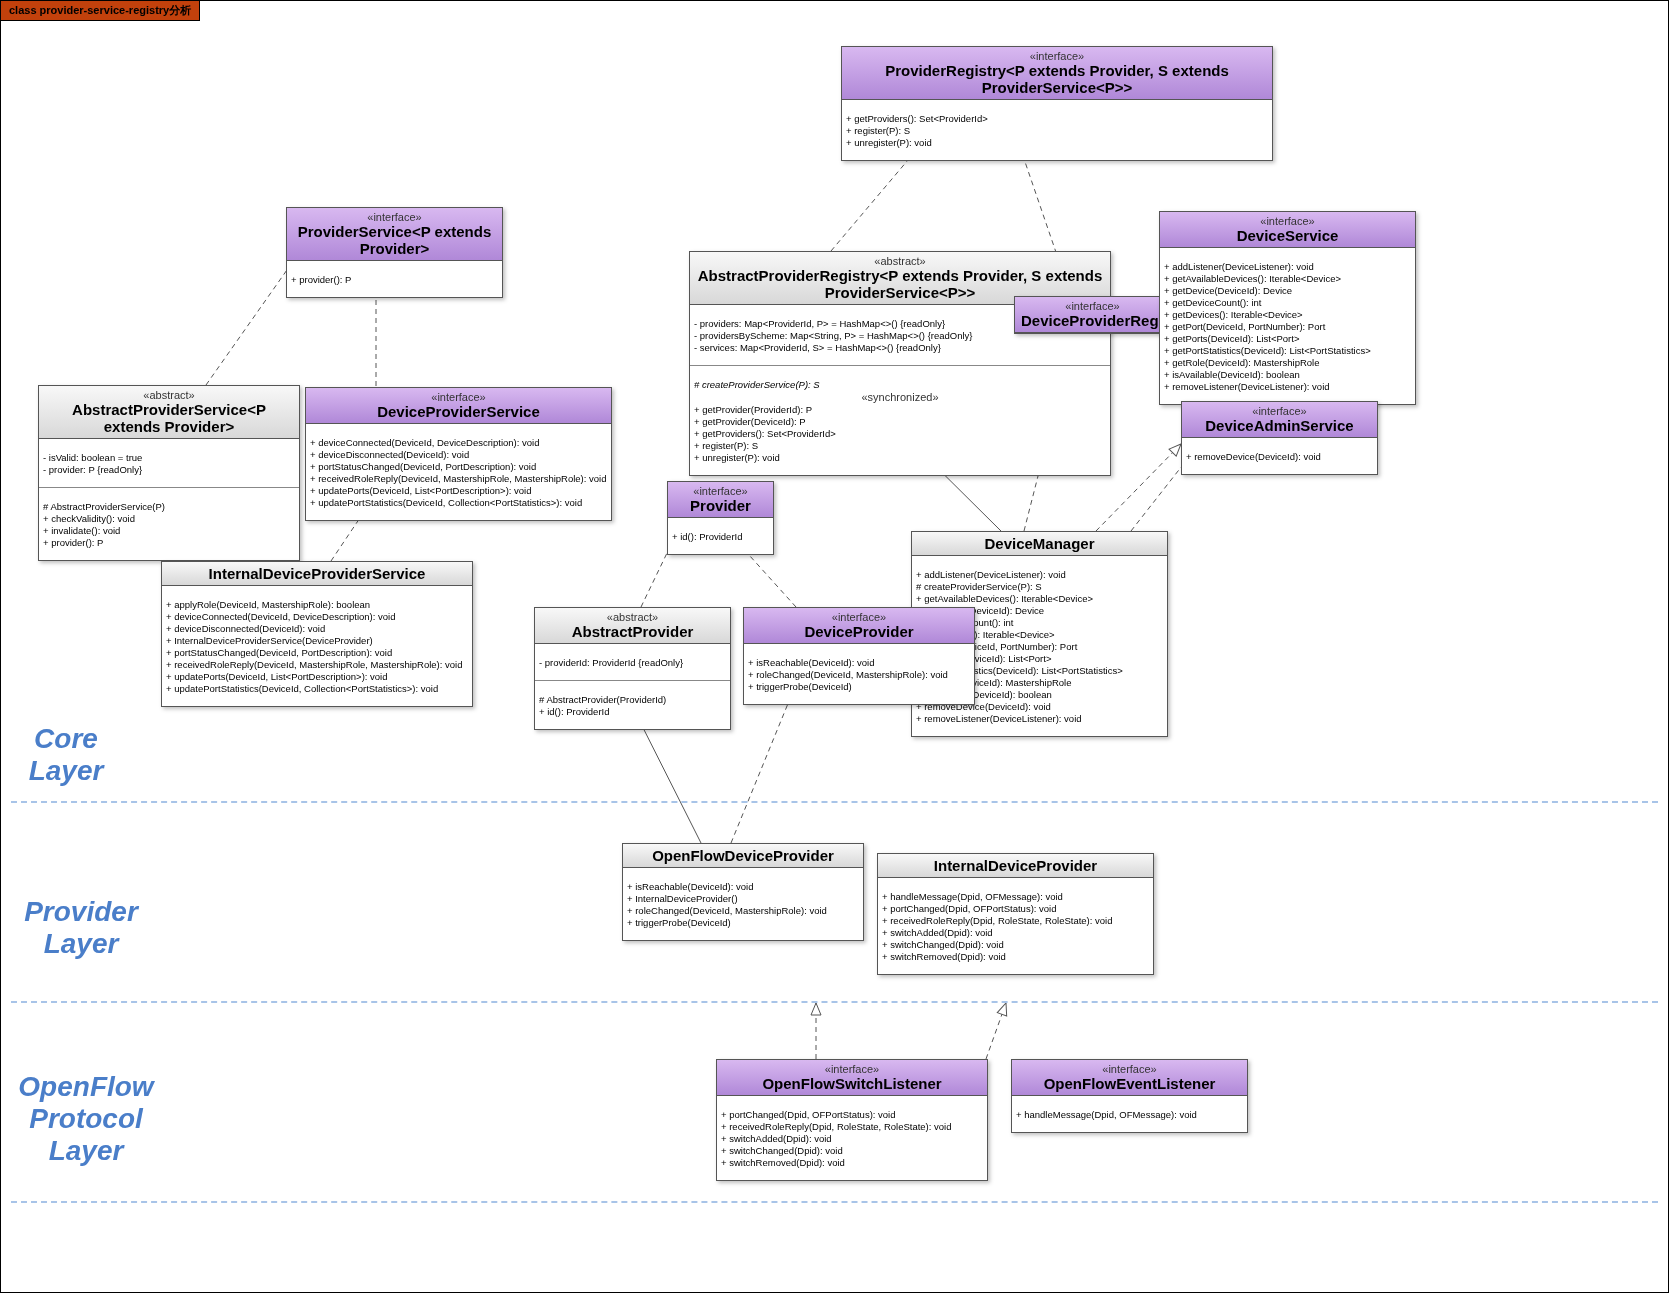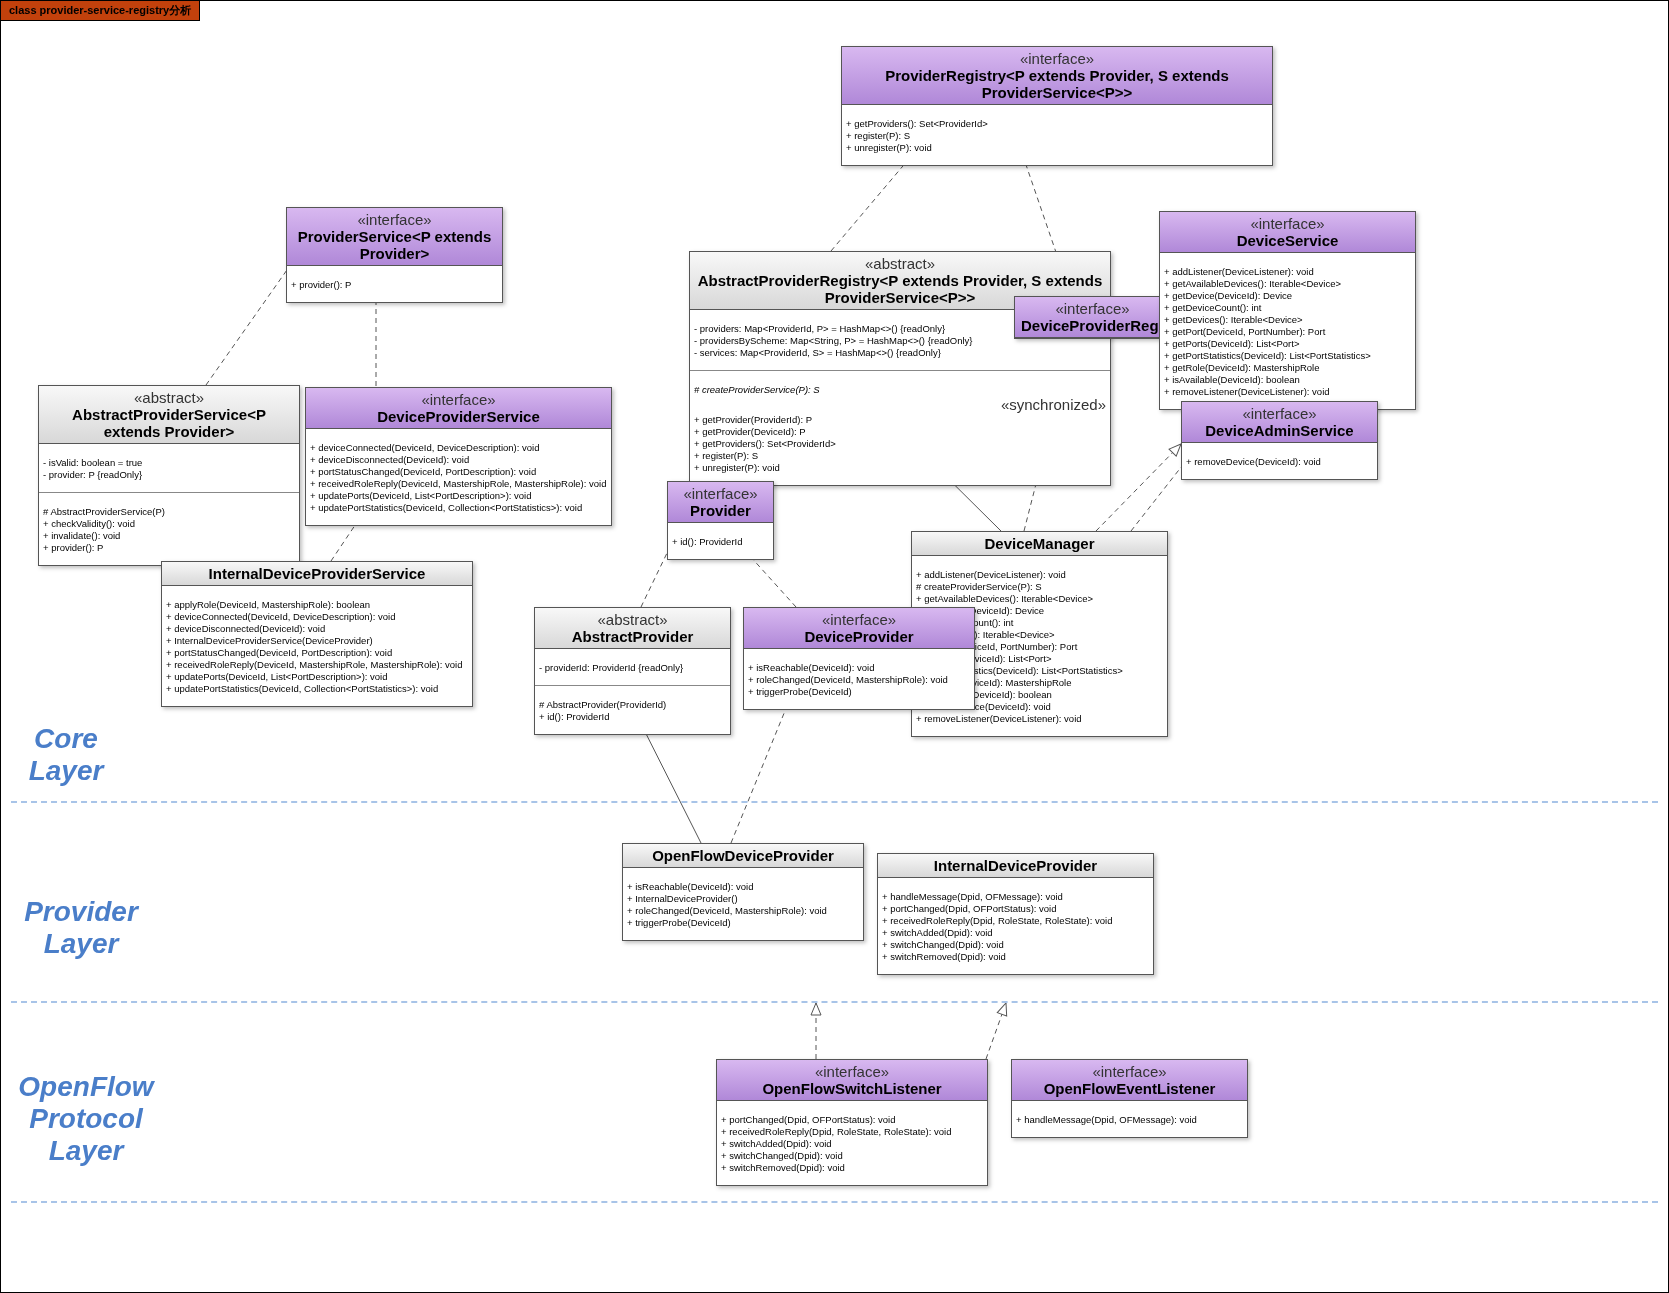--- a/index.html
+++ b/index.html
@@ -2,21 +2,21 @@
 <html><head>
 <meta charset="utf-8">
 <style>
 body{margin:0;font-family:Arial,sans-serif;font-size:10px;background:#fff}
 .canvas{position:relative;width:1669px;height:1293px;border:1px solid #000;box-sizing:border-box}
 .tab{position:absolute;top:-1px;left:-1px;border:1px solid #000;padding:2px 8px;font-size:11px;background:#c2410c;font-weight:bold}
 .box{position:absolute;border:1px solid #555;background:#fff;box-shadow:2px 2px 4px rgba(0,0,0,0.25)}
 .box.interface .header{background:linear-gradient(#d8b8f0,#b088d8)}
 .box.class .header{background:linear-gradient(#f8f8f8,#d8d8d8)}
 .header{border-bottom:1px solid #555;padding:3px 6px;text-align:center}
-.stereo{font-size:15px;color:#333}
+.stereo{font-size:11px;color:#333}
 .name{font-weight:bold;font-size:15px}
 .section{border-bottom:1px solid #888;padding:12px 4px;font-size:9.5px}
 .section:last-child{border-bottom:none}
 .section div{white-space:nowrap;padding:0.5px 0}
 .layer-label{position:absolute;color:#4a7ec9;font-weight:bold;font-size:28px;font-style:italic;text-align:center;line-height:1.15}
 .divider{position:absolute;left:10px;right:10px;border-top:2px dashed #a8c4e8;height:0}
 svg.connectors{position:absolute;top:0;left:0;width:1669px;height:1293px;pointer-events:none}
 </style>
 </head>
 <body>
@@ -76,21 +76,21 @@
         <div class="stereo">«abstract»</div>
         <div class="name">AbstractProviderRegistry&lt;P extends Provider, S extends ProviderService&lt;P&gt;&gt;</div>
       </div>
 <div class="section">
         <div>-   providers: Map&lt;ProviderId, P&gt; = HashMap&lt;&gt;() {readOnly}</div>
         <div>-   providersByScheme: Map&lt;String, P&gt; = HashMap&lt;&gt;() {readOnly}</div>
         <div>-   services: Map&lt;ProviderId, S&gt; = HashMap&lt;&gt;() {readOnly}</div>
       </div>
 <div class="section">
         <div style="font-style:italic">#  createProviderService(P): S</div>
-        <div class="stereo" style="text-align:right">«synchronized»</div>
+        <div class="stereo" style="text-align:center">«synchronized»</div>
         <div>+  getProvider(ProviderId): P</div>
         <div>+  getProvider(DeviceId): P</div>
         <div>+  getProviders(): Set&lt;ProviderId&gt;</div>
         <div>+  register(P): S</div>
         <div>+  unregister(P): void</div>
       </div>
 </div>
 
 <div class="box interface" style="left:1013px;top:295px;width:155px">
 <div class="header">

